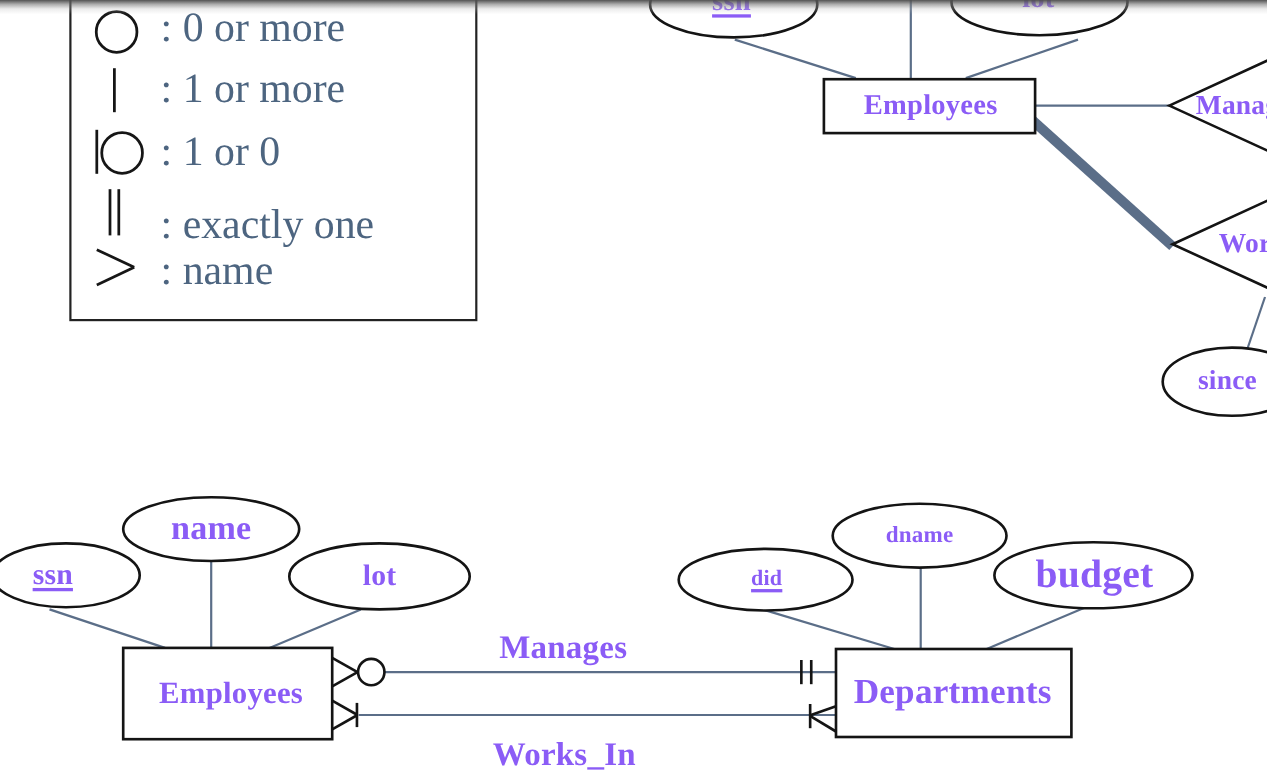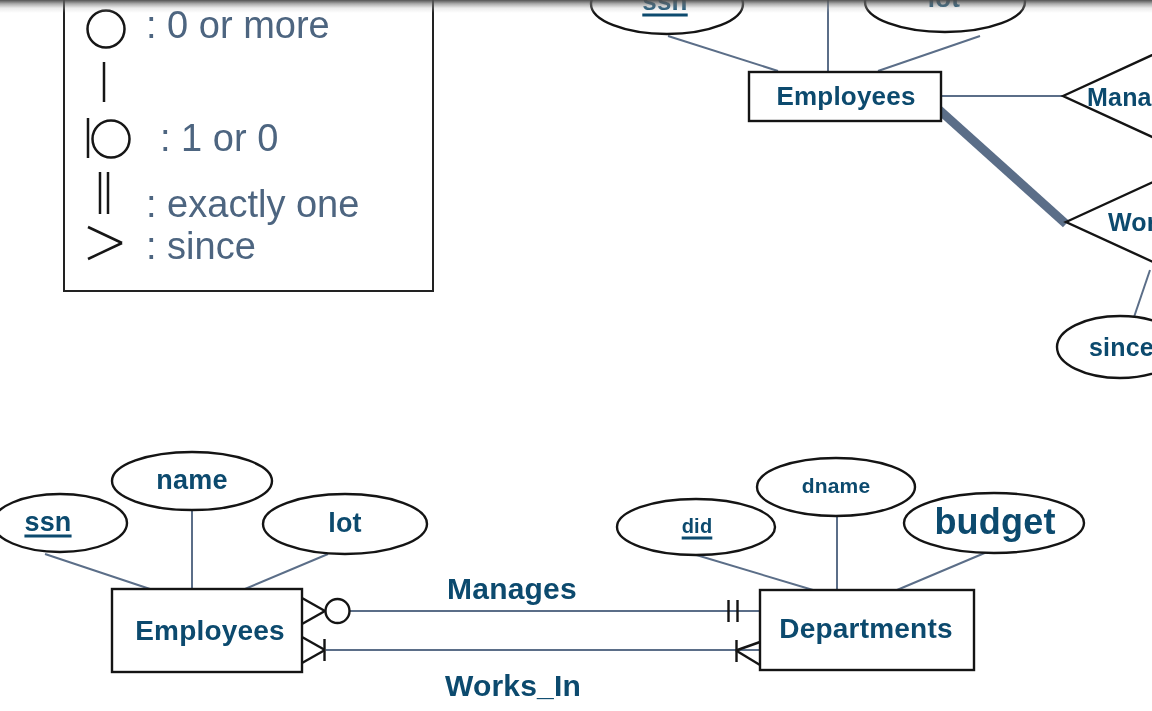--- a/index.html
+++ b/index.html
@@ -1,20 +1,20 @@
 <!DOCTYPE html>
 <html><head>
 <meta charset="utf-8">
 <style>
   html,body{margin:0;padding:0;}
   body{width:1152px;height:711px;overflow:hidden;background:#ffffff;position:relative;
        font-family:"Liberation Sans",sans-serif;}
-  .stage{position:absolute;left:0;top:0;width:1152px;height:519px;}
+  .stage{position:absolute;left:0;top:0;width:1152px;height:519px;font-family:Liberation Serif, serif;}
   svg.layer{position:absolute;left:0;top:0;z-index:1;}
-  .lbl{position:absolute;z-index:3;transform:translate(-50%,-50%);font-weight:bold;color:#0c4a6e;
+  .lbl{position:absolute;z-index:3;transform:translate(-50%,-50%);font-weight:bold;color:#8b5cf6;
        white-space:nowrap;letter-spacing:0.2px;}
   .lbl.left{transform:translate(0,-50%);}
   .key{text-decoration:underline;text-decoration-thickness:2.5px;text-underline-offset:4px;}
   .legend-box{position:absolute;left:63px;top:-4px;width:367px;height:292px;border:2px solid #222;
               z-index:2;background:transparent;}
   .legend-lbl{position:absolute;z-index:3;transform:translate(0,-50%);font-size:38px;color:#4d6580;
               white-space:nowrap;}
   .top-shadow{position:absolute;left:0;top:0;width:1152px;height:13px;z-index:10;
       background:linear-gradient(to bottom,rgba(78,78,78,0.97) 0%,rgba(118,118,118,0.6) 30%,
                  rgba(185,185,185,0.28) 62%,rgba(255,255,255,0) 100%);}
@@ -90,36 +90,37 @@
       <circle cx="111" cy="139" r="18.5"></circle>
       <line x1="100" y1="172" x2="100" y2="214"></line>
       <line x1="108" y1="172" x2="108" y2="214"></line>
       <line x1="122" y1="243" x2="88" y2="227"></line>
       <line x1="122" y1="243" x2="88" y2="259"></line>
     </g>
   </svg>
 
   <div class="legend-box"></div>
   <div class="legend-lbl" style="left:146px;top:25px;">: 0 or more</div>
-  <div class="legend-lbl" style="left:160px;top:138px;">: 1 or 0</div>
+  <div class="legend-lbl" style="left:146px;top:81px;">: 1 or more</div>
+  <div class="legend-lbl" style="left:146px;top:138px;">: 1 or 0</div>
   <div class="legend-lbl" style="left:146px;top:204px;">: exactly one</div>
-  <div class="legend-lbl" style="left:146px;top:246px;">: since</div>
+  <div class="legend-lbl" style="left:146px;top:246px;">: name</div>
 
   <div class="lbl key" style="left:665px;top:1px;font-size:26px;">ssn</div>
   <div class="lbl" style="left:944px;top:-2px;font-size:26px;">lot</div>
   <div class="lbl" style="left:846px;top:96px;font-size:26px;">Employees</div>
   <div class="lbl left" style="left:1087px;top:97px;font-size:25px;">Manages</div>
   <div class="lbl left" style="left:1108px;top:222px;font-size:25px;">Works_In</div>
   <div class="lbl left" style="left:1089px;top:347px;font-size:25px;">since</div>
 
   <div class="lbl key" style="left:48px;top:522px;font-size:27px;">ssn</div>
-  <div class="lbl" style="left:192px;top:480px;font-size:27px;">name</div>
+  <div class="lbl" style="left:192px;top:480px;font-size:31px;">name</div>
   <div class="lbl" style="left:345px;top:523px;font-size:27px;">lot</div>
   <div class="lbl" style="left:210px;top:631px;font-size:28px;">Employees</div>
   <div class="lbl" style="left:512px;top:589px;font-size:30px;">Manages</div>
   <div class="lbl" style="left:513px;top:686px;font-size:30px;">Works_In</div>
   <div class="lbl key" style="left:697px;top:526px;font-size:20px;">did</div>
   <div class="lbl" style="left:836px;top:486px;font-size:21px;">dname</div>
   <div class="lbl" style="left:995px;top:522px;font-size:36px;">budget</div>
-  <div class="lbl" style="left:866px;top:629px;font-size:28px;text-align:center;">Departments</div>
+  <div class="lbl" style="left:866px;top:629px;font-size:32px;text-align:center;">Departments</div>
 
   <div class="top-shadow"></div>
 </div>
 
 </body></html>

